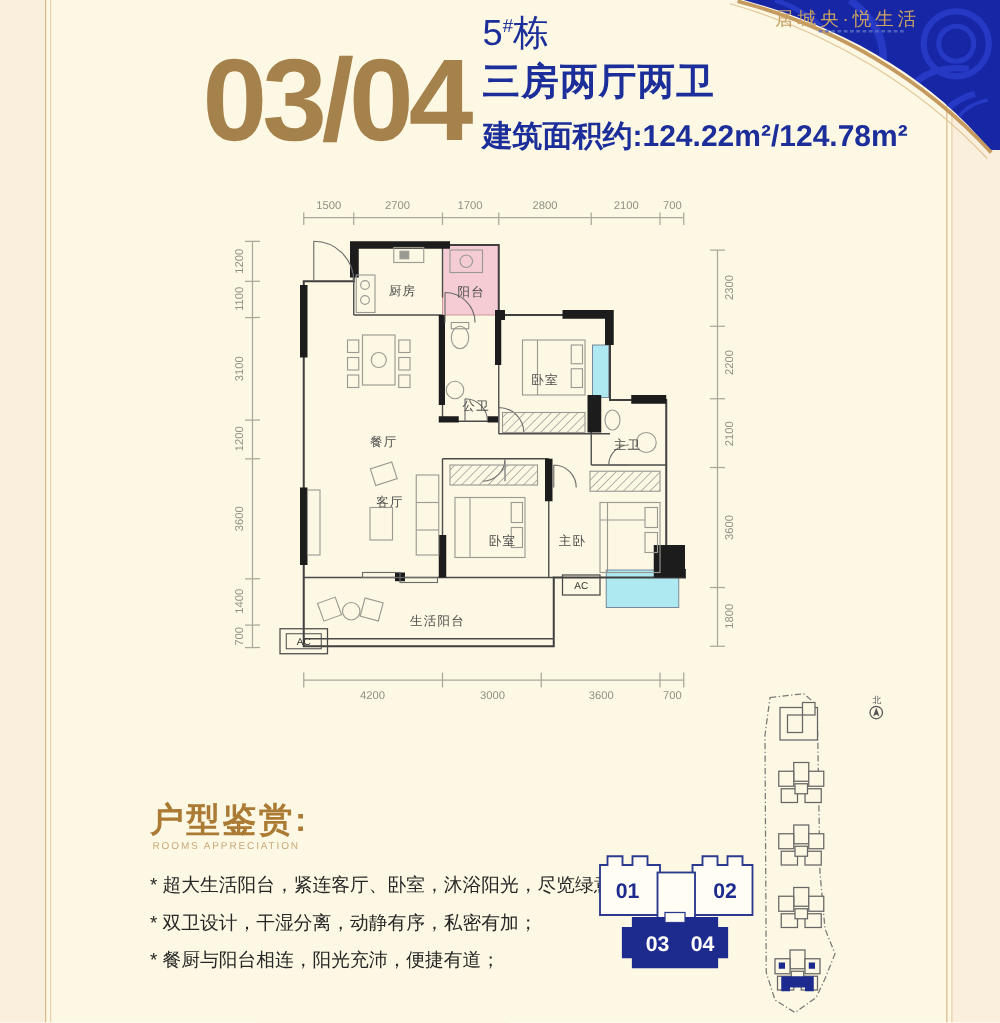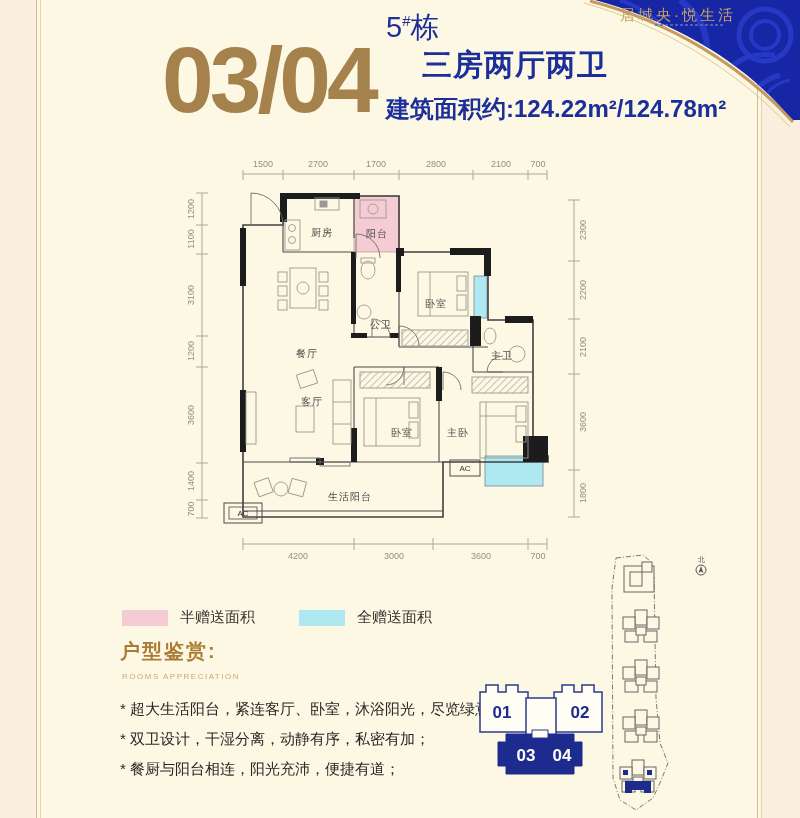--- a/index.html
+++ b/index.html
@@ -7,31 +7,31 @@
   #poster{position:relative;width:800px;height:818px;background:#fdf8e3;overflow:hidden;}
   
   .margin-strip{position:absolute;top:0;height:818px;background:#faeedd;}
   .frame-line{position:absolute;top:0;height:818px;width:1px;background:#d9b98c;}
   .frame-line.inner{background:#e7d2ac;}
   
   .big-units{position:absolute;left:126px;top:34px;font-size:93px;font-weight:bold;color:#a5814b;letter-spacing:-4px;line-height:1;margin-left:36px;}
   .header-right{position:absolute;left:386px;top:12px;color:#1b2e9a;}
   .bld-line{font-size:29px;font-weight:normal;line-height:1.05;}
   .bld-line sup{font-size:15px;}
-  .title-cn{font-size:30px;font-weight:bold;margin-top:3px;letter-spacing:1px;margin-left:36px;}
+  .title-cn{font-size:30px;font-weight:bold;margin-top:3px;letter-spacing:1px;}
   .title-en{font-size:8px;color:#8b94c4;letter-spacing:.6px;margin-top:4px;}
   .area-line{margin-top:7px;white-space:nowrap;}
   .area-label{font-size:24px;font-weight:bold;}
   .area-value{font-size:24px;font-weight:bold;}
   
   .legend{position:absolute;left:122px;top:608px;display:flex;align-items:center;}
   .swatch{width:46px;height:16px;margin-right:12px;}
   .legend-label{font-size:15px;color:#333;margin-right:44px;}
   
-  .apprec-title{position:absolute;left:120px;top:638px;font-size:20px;font-weight:bold;color:#ab7b35;letter-spacing:2px;}
+  .apprec-title{position:absolute;left:120px;top:638px;font-size:27px;font-weight:bold;color:#ab7b35;letter-spacing:2px;}
   .apprec-sub{position:absolute;left:122px;top:672px;font-size:8px;color:#c9a87a;letter-spacing:1.5px;}
   .bullets{position:absolute;left:120px;top:694px;width:380px;}
   .bullets div{font-size:15px;color:#262626;line-height:30px;white-space:nowrap;}
   
   #decor{position:absolute;left:560px;top:0;}
   .tagline{position:absolute;left:620px;top:6px;font-size:15px;color:#c8a264;letter-spacing:3px;}
   
   #unitDiagram{position:absolute;left:468px;top:672px;}
   #sitePlan{position:absolute;left:598px;top:548px;}
   #plan{position:absolute;left:150px;top:140px;}
@@ -273,26 +273,20 @@
       <text x="286" y="167">卧室</text>
       <text x="157" y="217">餐厅</text>
       <text x="352" y="219">主卫</text>
       <text x="162" y="265">客厅</text>
       <text x="252" y="296">卧室</text>
       <text x="308" y="296">主卧</text>
       <text x="200" y="360">生活阳台</text>
     </g>
   </svg>
 
-  <div class="legend">
-    <div class="swatch" style="background:#f6ccd4;"></div>
-    <div class="legend-label">半赠送面积</div>
-    <div class="swatch" style="background:#aee9f1;"></div>
-    <div class="legend-label">全赠送面积</div>
-  </div>
 
   <div class="apprec-title">户型鉴赏:</div>
   <div class="apprec-sub">ROOMS APPRECIATION</div>
   <div class="bullets">
     <div>* 超大生活阳台，紧连客厅、卧室，沐浴阳光，尽览绿意；</div>
     <div>* 双卫设计，干湿分离，动静有序，私密有加；</div>
     <div>* 餐厨与阳台相连，阳光充沛，便捷有道；</div>
   </div>
 
   <svg id="unitDiagram" width="146" height="112" viewBox="0 0 146 112">

